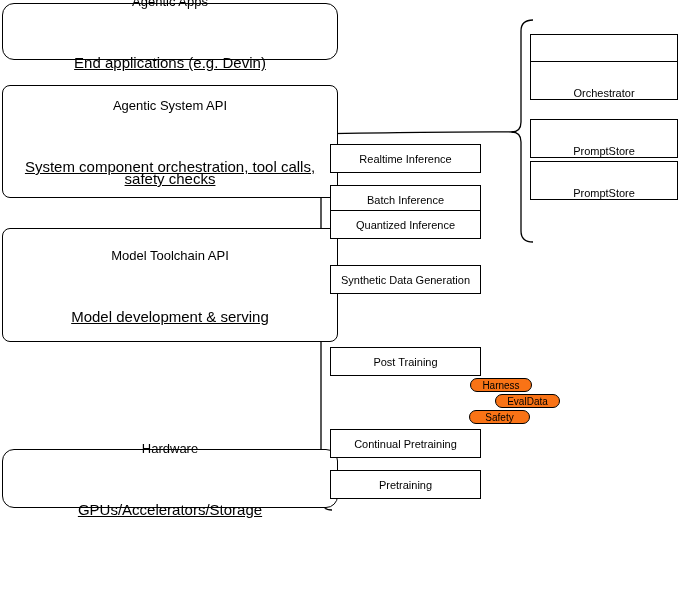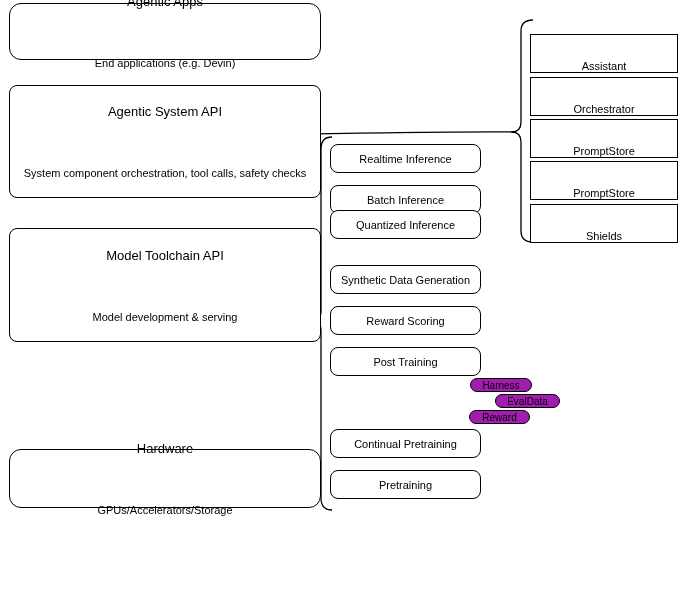--- a/index.html
+++ b/index.html
@@ -23,54 +23,55 @@
     box-sizing: border-box;
     background: #ffffff;
     border: 1px solid #000000;
     display: flex;
     flex-direction: column;
     justify-content: center;
     align-items: center;
     text-align: center;
   }
   .left-box {
-    left: 9px;
-    width: 312px;
+    left: 2px;
+    width: 336px;
     border-radius: 12px;
     gap: 34px;
   }
   .left-box.rbig { border-radius: 8px; }
   .left-box .title {
     font-size: 13px;
     line-height: 15px;
   }
   .left-box .subtitle {
-    font-size: 11px;
+    font-size: 15px;
     line-height: 12px;
     margin-top: 14px;
+    text-decoration: underline;
   }
   .mid-box {
     left: 330px;
     width: 151px;
     height: 29px;
-    border-radius: 8px;
+    border-radius: 0;
     font-size: 11px;
   }
   .right-box {
     left: 530px;
     width: 148px;
     height: 39px;
     border-radius: 0;
     font-size: 11px;
     justify-content: flex-end;
   }
   .pill {
     position: absolute;
     box-sizing: border-box;
-    background: #a21caf;
+    background: #f97316;
     border: 1px solid #000000;
     border-radius: 999px;
     display: flex;
     justify-content: center;
     align-items: center;
     font-size: 10px;
     z-index: 5;
   }
 </style>
 </head>
@@ -114,52 +115,46 @@
   </div>
   <div class="box mid-box" style="top:185px">
     <span>Batch Inference</span>
   </div>
   <div class="box mid-box" style="top:210px">
     <span>Quantized Inference</span>
   </div>
   <div class="box mid-box" style="top:265px">
     <span>Synthetic Data Generation</span>
   </div>
-  <div class="box mid-box" style="top:306px">
-    <span>Reward Scoring</span>
-  </div>
   <div class="box mid-box" style="top:347px">
     <span>Post Training</span>
   </div>
   <div class="box mid-box" style="top:429px">
     <span>Continual Pretraining</span>
   </div>
   <div class="box mid-box" style="top:470px">
     <span>Pretraining</span>
   </div>
 
   <div class="pill" style="left:470px;top:378px;width:62px;height:14px">
     <span>Harness</span>
   </div>
   <div class="pill" style="left:495px;top:394px;width:65px;height:14px">
     <span>EvalData</span>
   </div>
   <div class="pill" style="left:469px;top:410px;width:61px;height:14px">
-    <span>Reward</span>
+    <span>Safety</span>
   </div>
 
   <div class="box right-box" style="top:34px">
     <span>Assistant</span>
   </div>
-  <div class="box right-box" style="top:77px">
+  <div class="box right-box" style="top:61px">
     <span>Orchestrator</span>
   </div>
   <div class="box right-box" style="top:119px">
     <span>PromptStore</span>
   </div>
   <div class="box right-box" style="top:161px">
     <span>PromptStore</span>
   </div>
-  <div class="box right-box" style="top:204px">
-    <span>Shields</span>
-  </div>
 
 </div>
 
 </body></html>

